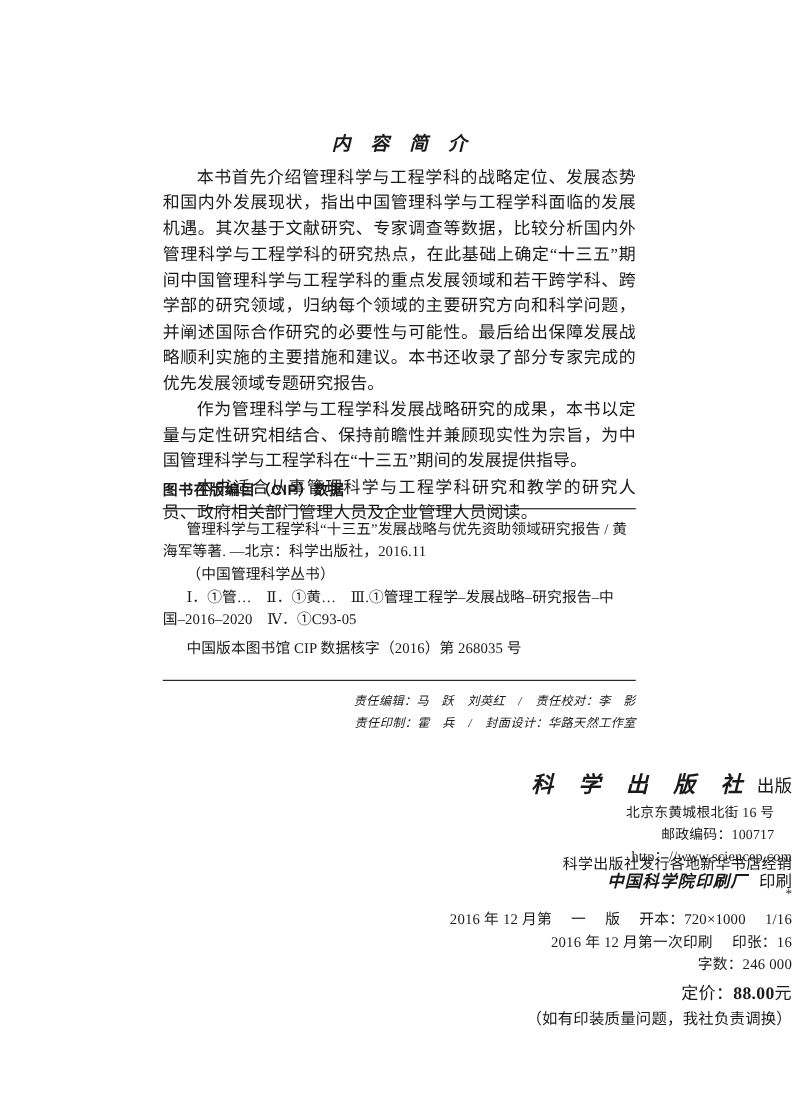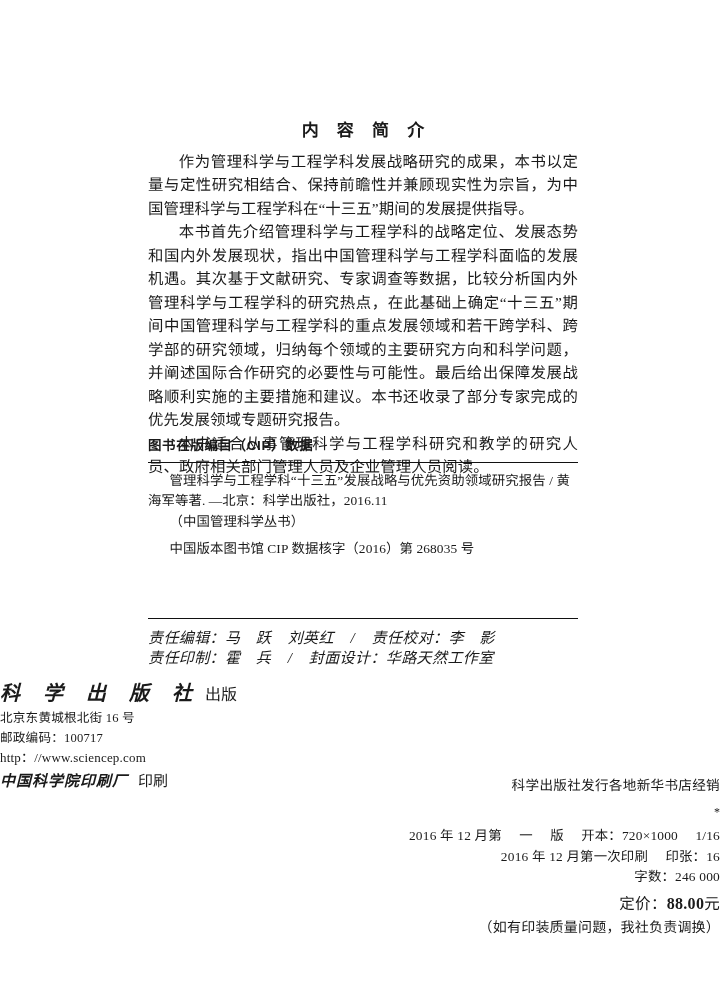--- a/index.html
+++ b/index.html
@@ -33,20 +33,21 @@
   }
 
   .summary-title {
     text-align: center;
     font-size: 17px;
     font-weight: bold;
     letter-spacing: 7px;
     text-indent: 7px;
     margin: 0 0 6px 0;
     line-height: 1.5;
+    font-style: italic;
   }
 
   .summary-para {
     font-size: 15.4px;
     line-height: 23.5px;
     text-align: justify;
     text-justify: inter-ideograph;
     margin: 0;
     text-indent: 2em;
     letter-spacing: 0.1px;
@@ -96,35 +97,35 @@
   .credits {
     position: absolute;
     left: 148px;
     top: 618px;
     width: 430px;
   }
   .credits-inner { padding-top: 9px; }
   .credit-line {
     font-family: "Liberation Serif", "DejaVu Serif", serif;
     font-style: italic;
-    font-size: 15px;
+    font-size: 11px;
     line-height: 20px;
-    text-align: left;
+    text-align: right;
     margin: 0;
     letter-spacing: 0.4px;
   }
   .sp { display: inline-block; width: 1.1em; }
 
   
   .publisher {
     position: absolute;
     left: 0;
     right: 0;
-    top: 680px;
-    text-align: left;
+    top: 701px;
+    text-align: right;
   }
   .pub-name {
     font-size: 20px;
     line-height: 26px;
     font-weight: bold;
     font-style: italic;
     font-family: "Liberation Serif", "DejaVu Serif", serif;
     margin: 0;
   }
   .pub-name .brand {
@@ -133,21 +134,21 @@
   }
   .pub-name .plain {
     font-style: normal;
     font-weight: normal;
     font-size: 16px;
     letter-spacing: 0;
   }
   .pub-addr {
     font-size: 12.6px;
     line-height: 17.5px;
-    margin: 2px 4px 0 0;
+    margin: 2px 16px 0 0;
     letter-spacing: 0.2px;
   }
   .pub-url {
     font-size: 13px;
     line-height: 19px;
     margin: 1px 0 0 0;
     letter-spacing: 0.2px;
   }
   .printer {
     font-size: 15px;
@@ -208,31 +209,32 @@
     font-family: Liberation Serif, serif;
   }
 </style>
 </head>
 <body>
 
 <div class="page">
 
   <section class="summary-block">
     <h1 class="summary-title">内 容 简 介</h1>
+    <p class="summary-para">本书首先介绍管理科学与工程学科的战略定位、发展态势和国内外发展现状，指出中国管理科学与工程学科面临的发展机遇。其次基于文献研究、专家调查等数据，比较分析国内外管理科学与工程学科的研究热点，在此基础上确定“十三五”期间中国管理科学与工程学科的重点发展领域和若干跨学科、跨学部的研究领域，归纳每个领域的主要研究方向和科学问题，并阐述国际合作研究的必要性与可能性。最后给出保障发展战略顺利实施的主要措施和建议。本书还收录了部分专家完成的优先发展领域专题研究报告。</p>
     <p class="summary-para">作为管理科学与工程学科发展战略研究的成果，本书以定量与定性研究相结合、保持前瞻性并兼顾现实性为宗旨，为中国管理科学与工程学科在“十三五”期间的发展提供指导。</p>
-    <p class="summary-para">本书首先介绍管理科学与工程学科的战略定位、发展态势和国内外发展现状，指出中国管理科学与工程学科面临的发展机遇。其次基于文献研究、专家调查等数据，比较分析国内外管理科学与工程学科的研究热点，在此基础上确定“十三五”期间中国管理科学与工程学科的重点发展领域和若干跨学科、跨学部的研究领域，归纳每个领域的主要研究方向和科学问题，并阐述国际合作研究的必要性与可能性。最后给出保障发展战略顺利实施的主要措施和建议。本书还收录了部分专家完成的优先发展领域专题研究报告。</p>
     <p class="summary-para">本书适合从事管理科学与工程学科研究和教学的研究人员、政府相关部门管理人员及企业管理人员阅读。</p>
   </section>
 
   <section class="cip-block">
     <h2 class="cip-heading">图书在版编目（CIP）数据</h2>
     <hr class="rule">
     <div class="cip-body">
       <p class="cip-line indent">管理科学与工程学科“十三五”发展战略与优先资助领域研究报告 / 黄海军等著. —北京：科学出版社，2016.11</p>
       <p class="cip-line indent">（中国管理科学丛书）</p>
+      <p class="cip-line indent">Ⅰ．①管…　Ⅱ．①黄…　Ⅲ.①管理工程学–发展战略–研究报告–中国–2016–2020　Ⅳ．①C93-05</p>
       <div class="cip-tail">
         <p class="cip-line indent">中国版本图书馆 CIP 数据核字（2016）第 268035 号</p>
       </div>
     </div>
   </section>
 
   <section class="credits">
     <hr class="rule">
     <div class="credits-inner">
       <p class="credit-line">

